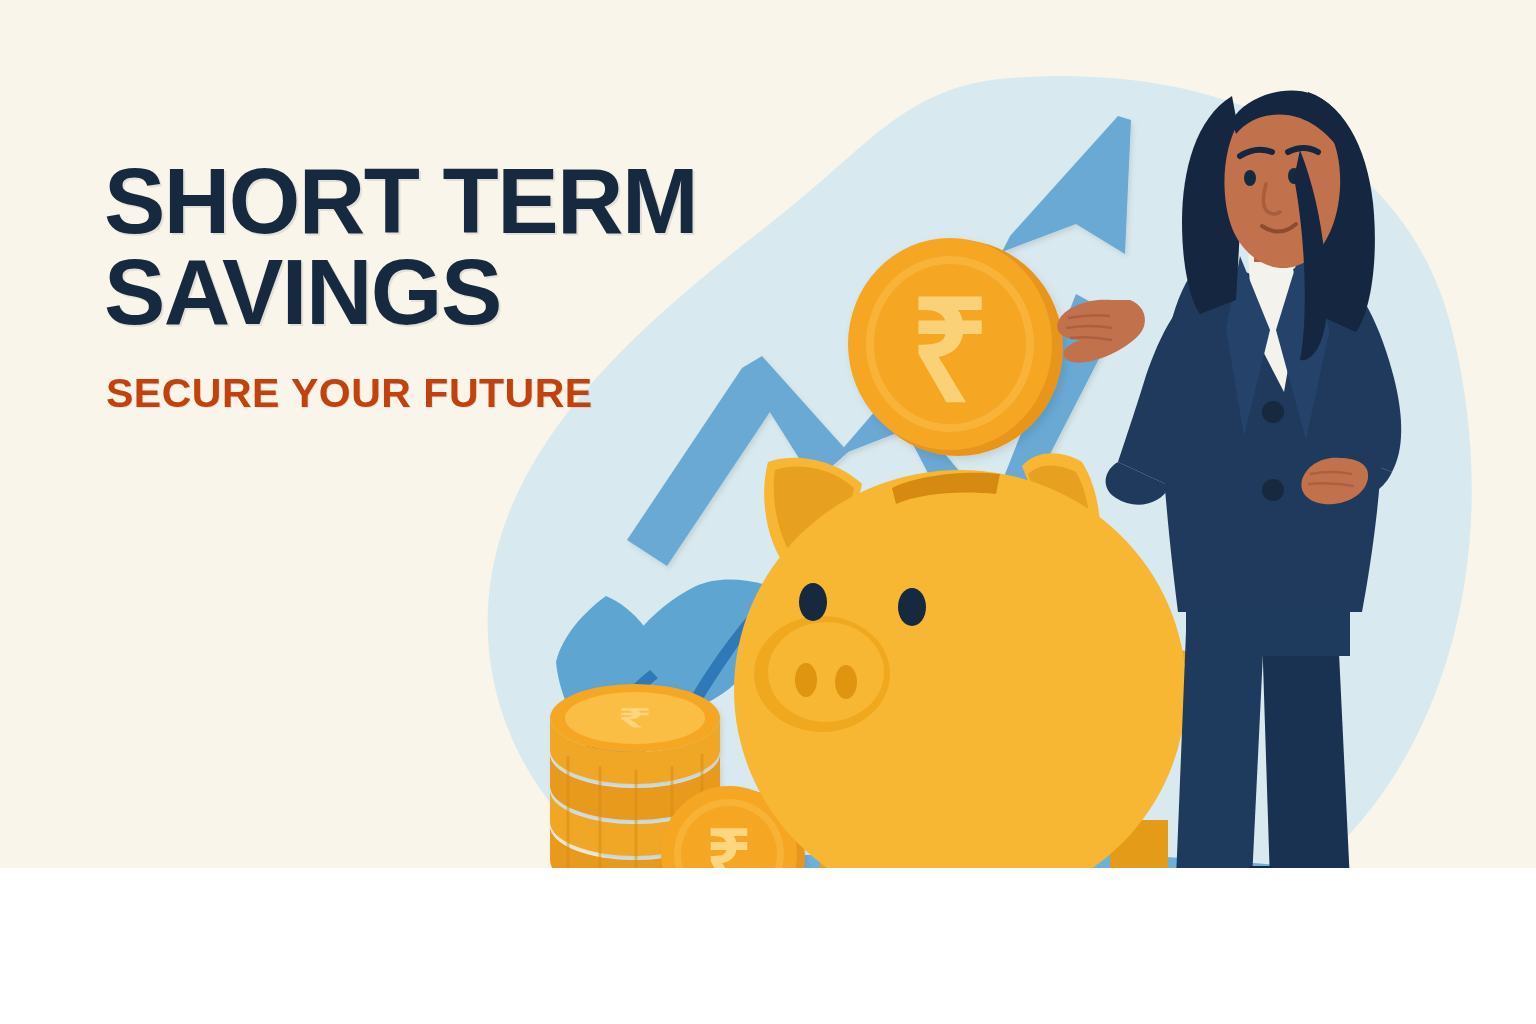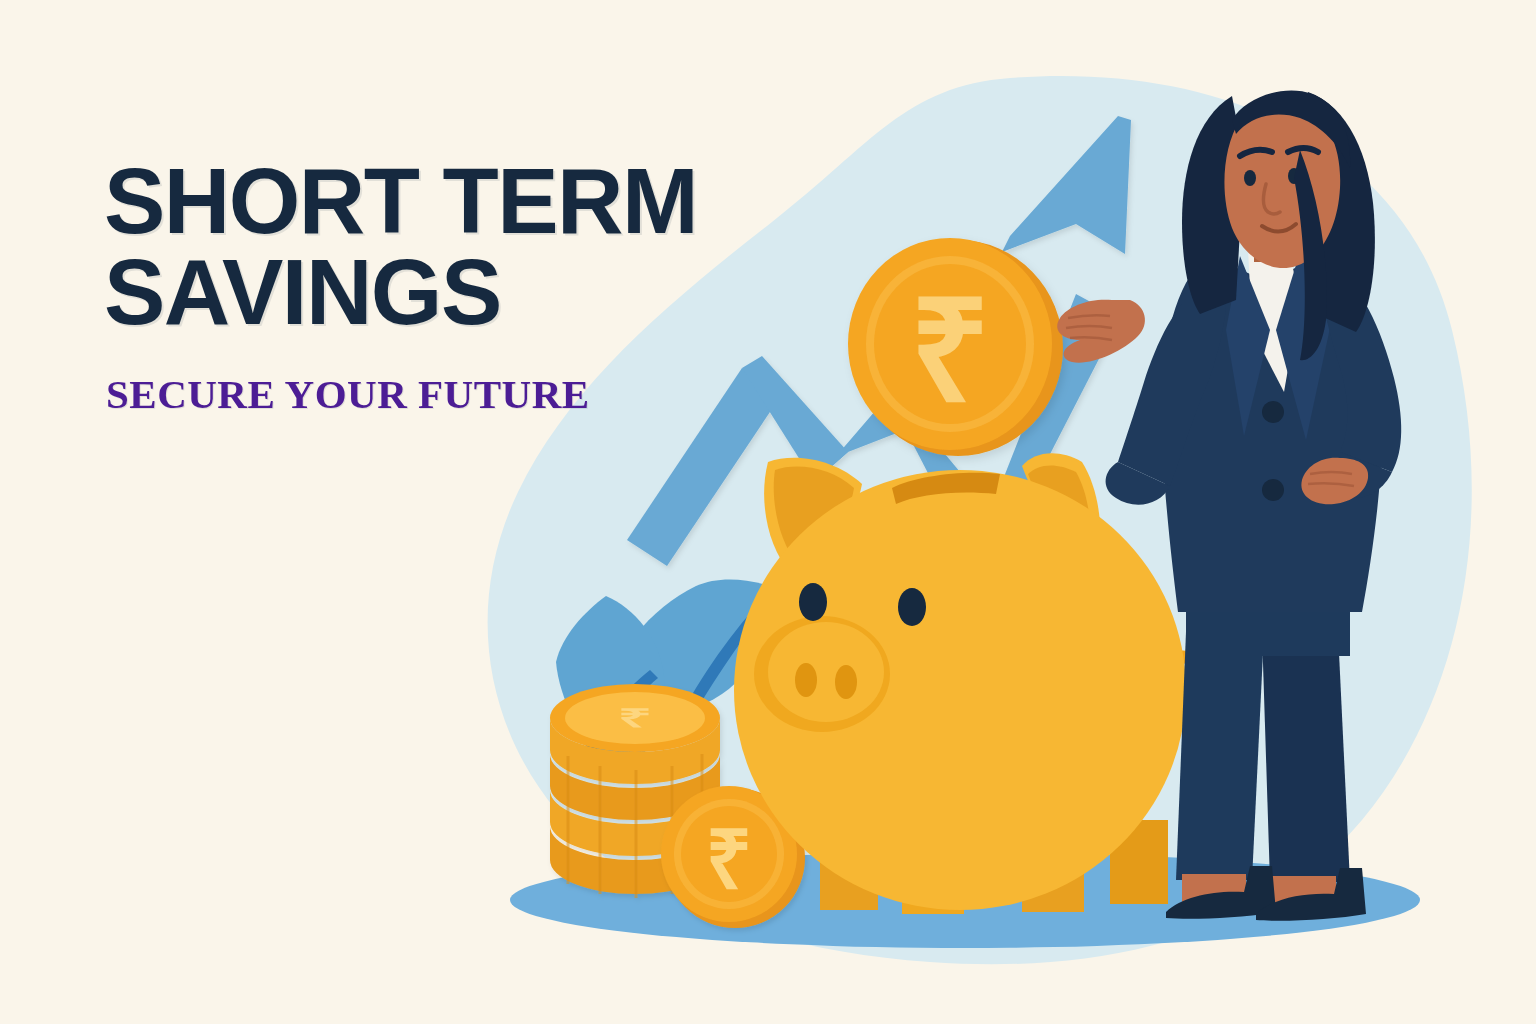--- a/index.html
+++ b/index.html
@@ -3,21 +3,21 @@
 <meta charset="utf-8">
 <style>
   html, body {
     margin: 0;
     padding: 0;
     background: #ffffff;
   }
   #poster {
     position: relative;
     width: 1536px;
-    height: 1024px;
+    height: 868px;
     overflow: hidden;
     background: #FAF5EA;
     font-family: "Liberation Sans", sans-serif;
   }
   #art {
     position: absolute;
     inset: 0;
     width: 1536px;
     height: 1024px;
   }
@@ -34,25 +34,25 @@
     font-size: 92px;
     line-height: 0.99;
     letter-spacing: -1.5px;
     color: #16293F;
     text-transform: uppercase;
     text-shadow: 2px 2px 0 rgba(22,41,63,0.10);
   }
   .headline .ln { display: block; }
   .subhead {
     margin: 32px 0 0 2px;
-    font-family: Liberation Serif, serif;
+    font-family: Liberation Sans, sans-serif;
     font-weight: 600;
     font-size: 41px;
     letter-spacing: 0.5px;
-    color: #4c1d95;
+    color: #c2410c;
     text-transform: uppercase;
     text-shadow: 1px 1px 0 rgba(22,41,63,0.10);
   }
 </style>
 </head>
 <body>
 
 <div id="poster">
 
   <svg id="art" viewBox="0 0 1536 1024" xmlns="http://www.w3.org/2000/svg">

